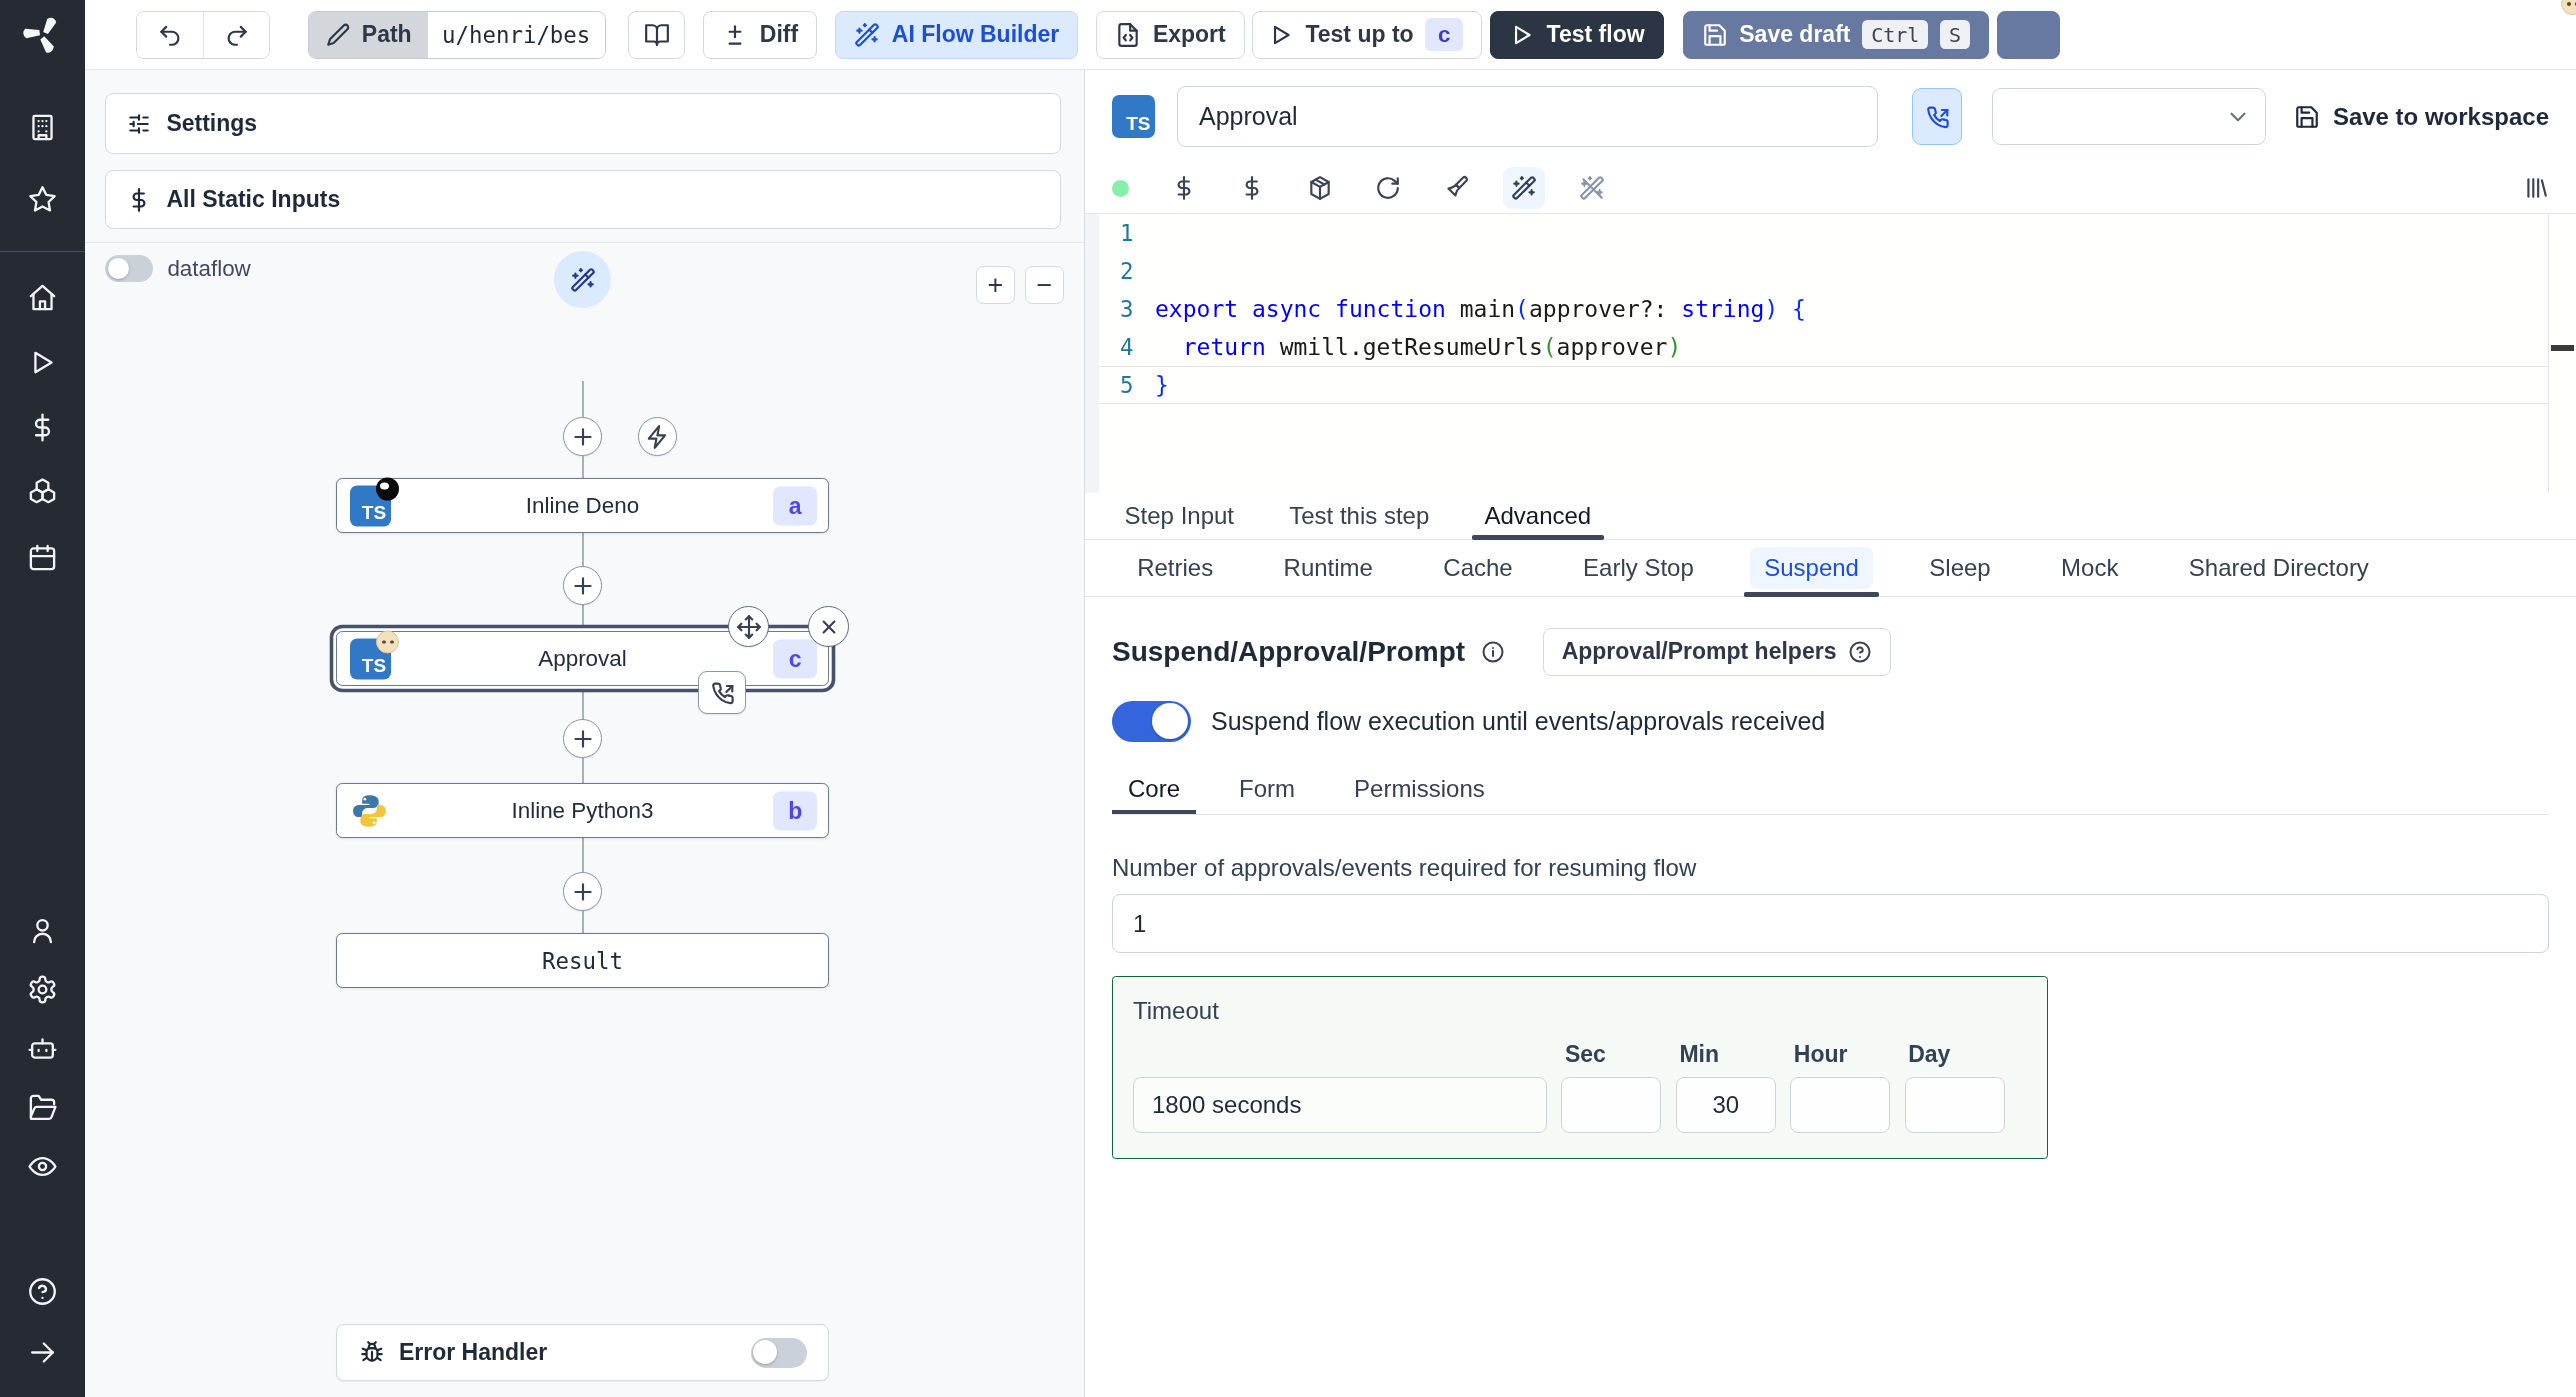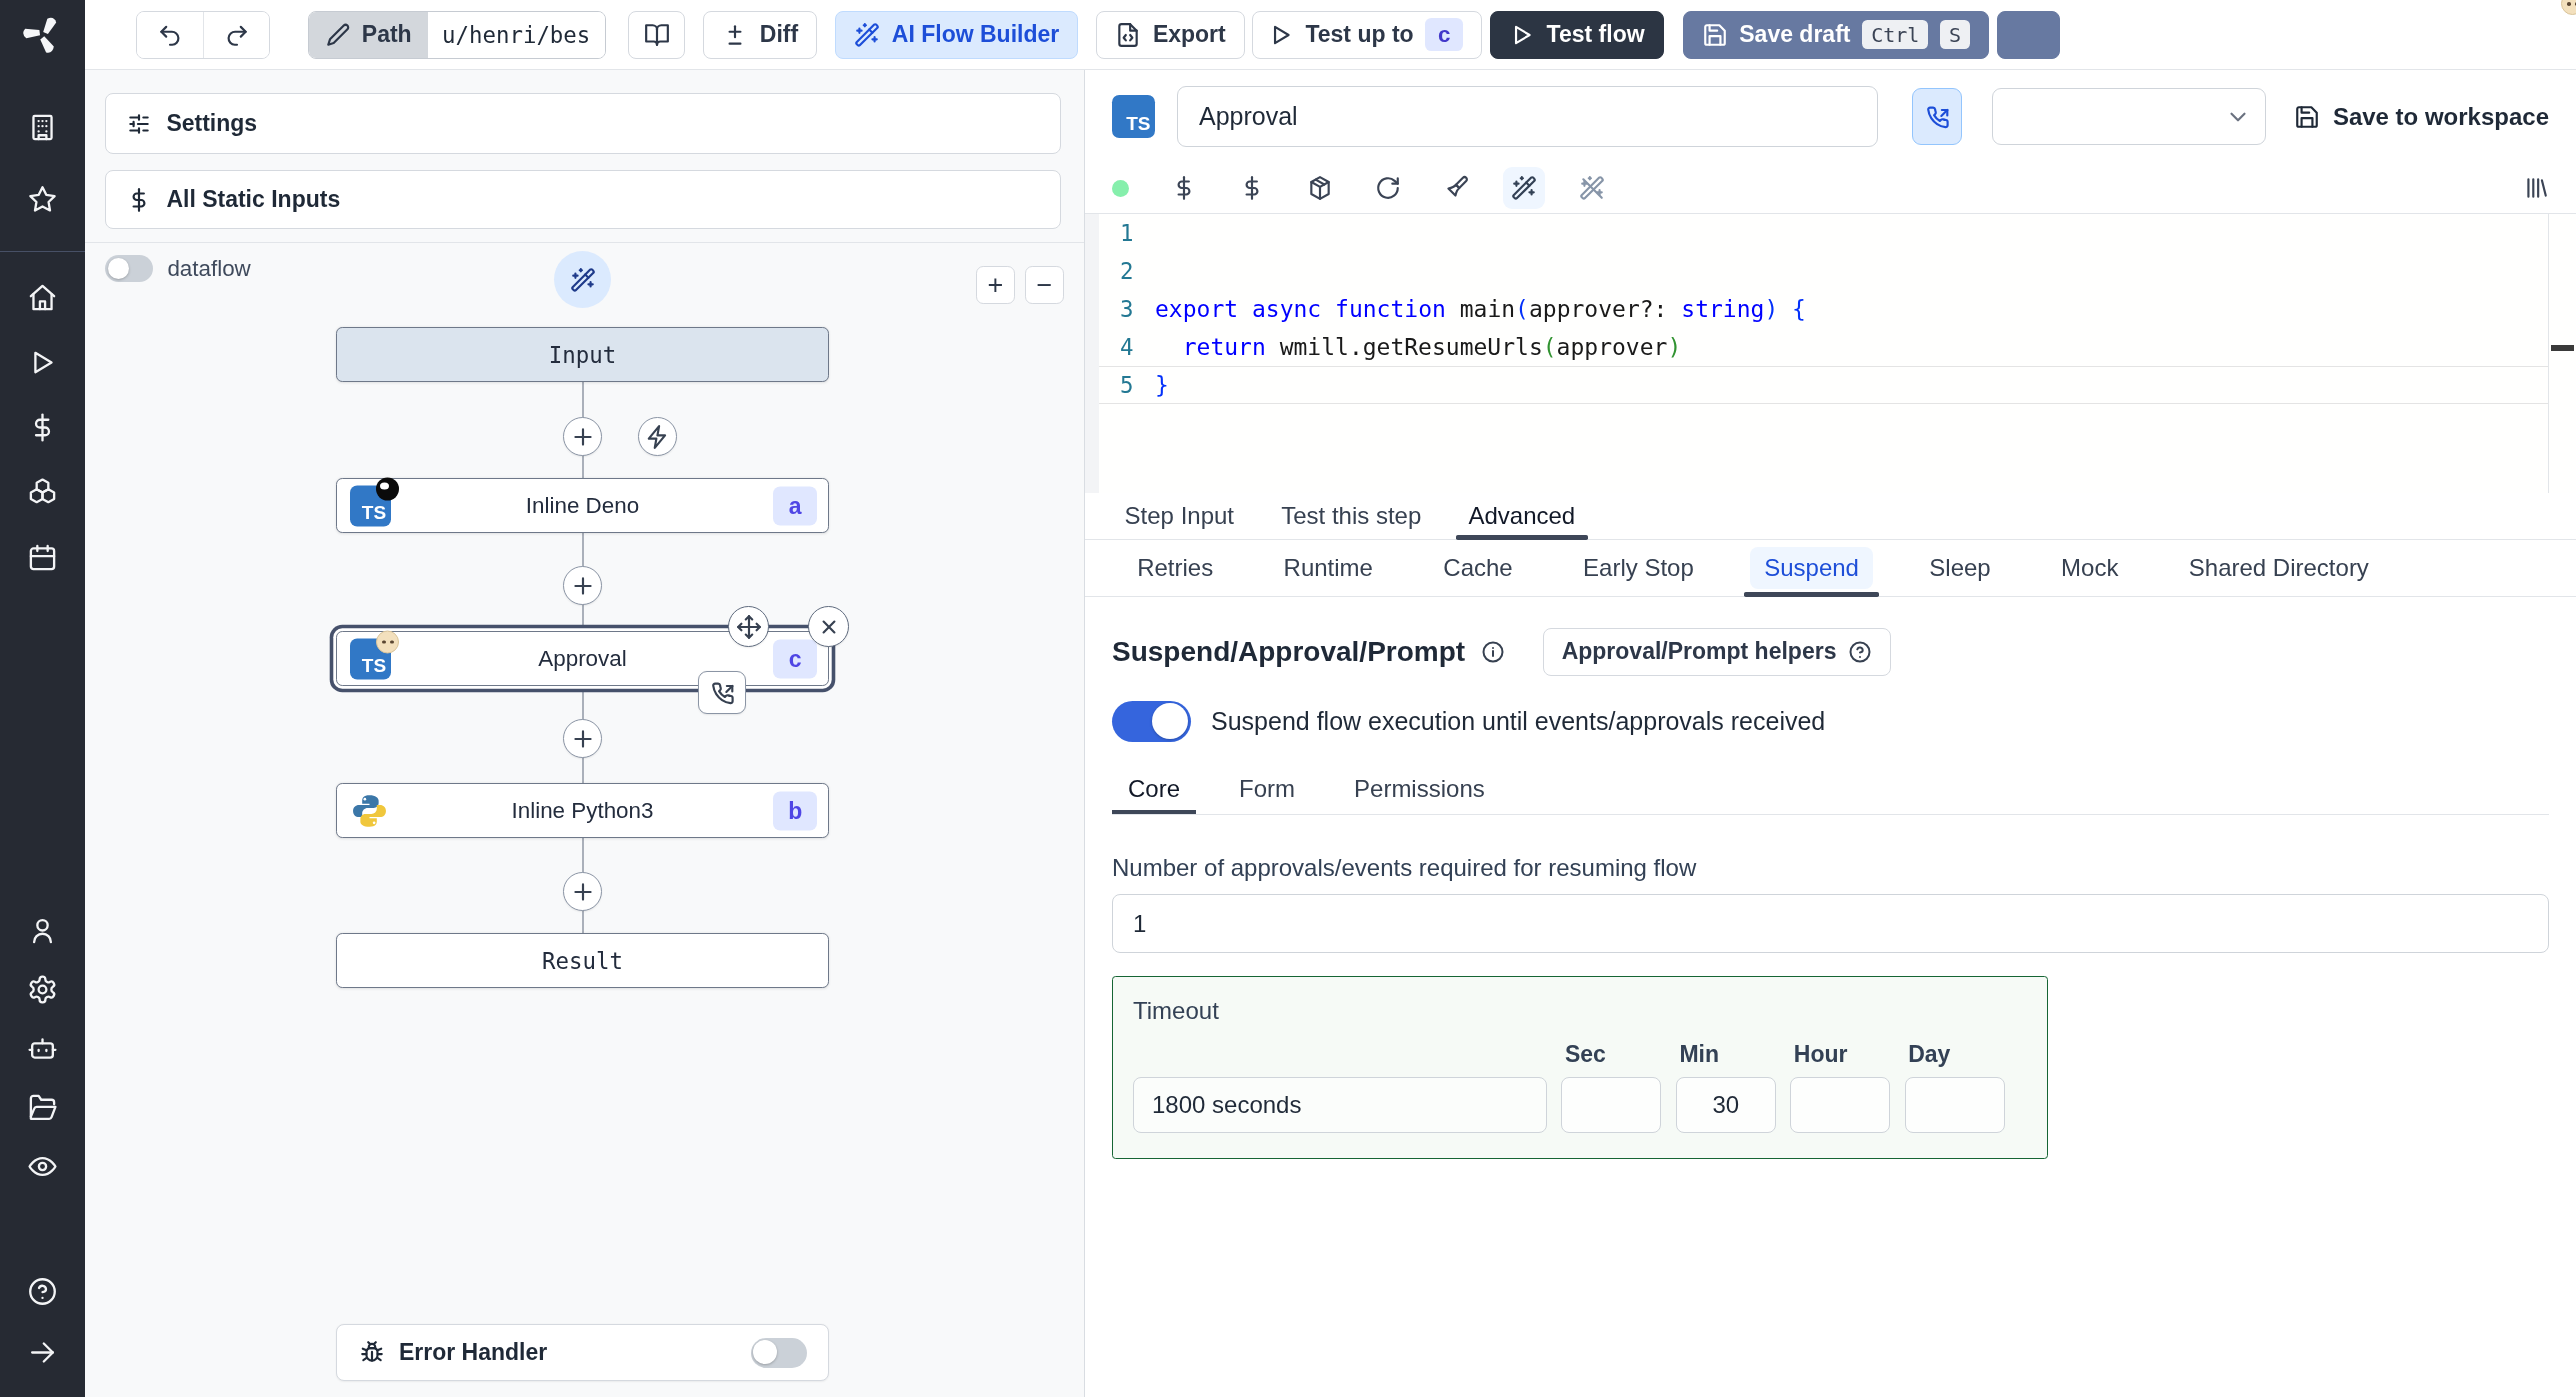--- a/index.html
+++ b/index.html
@@ -139,21 +139,21 @@
     font-family:"DejaVu Sans Mono",monospace; overflow:hidden; background:#fffffe; }
   .code-strip { position:absolute; left:0; top:0; bottom:0; width:14.4px; background:#f3f4f6; }
   .code-line { display:flex; height:38px; align-items:center; margin-right:27px; }
   .code-line.cur { border-top:1.8px solid #e4e4e4; border-bottom:1.8px solid #e4e4e4; }
   .ln { width:70px; text-align:right; padding-right:21.5px; color:#237893; font-size:22.4px; flex-shrink:0; }
   .code-txt { font-size:23px; color:#1a1a1a; white-space:pre; }
   .tok-kw { color:#0000ff; } .tok-st { color:#a31515; } .tok-pb { color:#0431fa; } .tok-pg { color:#319331; }
   .code-rborder { position:absolute; right:27px; top:0; bottom:0; border-left:0.9px solid #e2e5e9; }
   .code-marker { position:absolute; right:1.8px; top:131px; width:23px; height:6.3px; background:#3a3a3a; }
 
-  .ep-tabs { height:47px; flex-shrink:0; display:flex; align-items:center; padding:0 27px; gap:22px;
+  .ep-tabs { height:47px; flex-shrink:0; display:flex; align-items:center; padding:0 27px; gap:30px;
     border-bottom:0.9px solid #e2e5e9; }
   .ep-tabs .tab { position:relative; height:100%; display:flex; align-items:center; padding:0 12.6px;
     color:#374151; font-size:24px; cursor:pointer; }
   .ep-tabs .tab.active { color:#111827; }
   .ep-tabs .tab.active::after { content:""; position:absolute; left:0; right:0; bottom:-0.9px; height:4.5px;
     background:#3e4758; border-radius:1.8px; }
   .ep-subtabs { height:57px; flex-shrink:0; display:flex; align-items:center; padding:0 27px; gap:20px;
     border-bottom:0.9px solid #e2e5e9; }
   .ep-subtabs .tab { position:relative; height:100%; display:flex; align-items:center; padding:0 10.8px;
     color:#374151; font-size:24px; cursor:pointer; }
@@ -444,21 +444,20 @@
                 <path d="m14 7 3 3"></path>
                 <path d="M5 6v4M3 8h4M19 14v4M17 16h4M10 2v2M9 3h2"></path>
               </svg>
             </span>
         </div>
         <div class="g-zoom-btn" style="right:69px">+</div>
         <div class="g-zoom-btn" style="right:20px">−</div>
 
         <div class="g-vline"></div>
 
-        <div class="node mono n-input">Input</div>
 
         <div class="g-circle" style="left:478px; top:347px">
           <span class="tool-ic">
               <svg class="ic" viewBox="0 0 24 24" fill="none" stroke="currentColor" stroke-width="2" stroke-linecap="round" stroke-linejoin="round">
                 <path d="M12 5v14M5 12h14"></path>
               </svg>
             </span>
           </div>
         <div class="g-circle" style="left:553px; top:347px">
           <span class="tool-ic">

